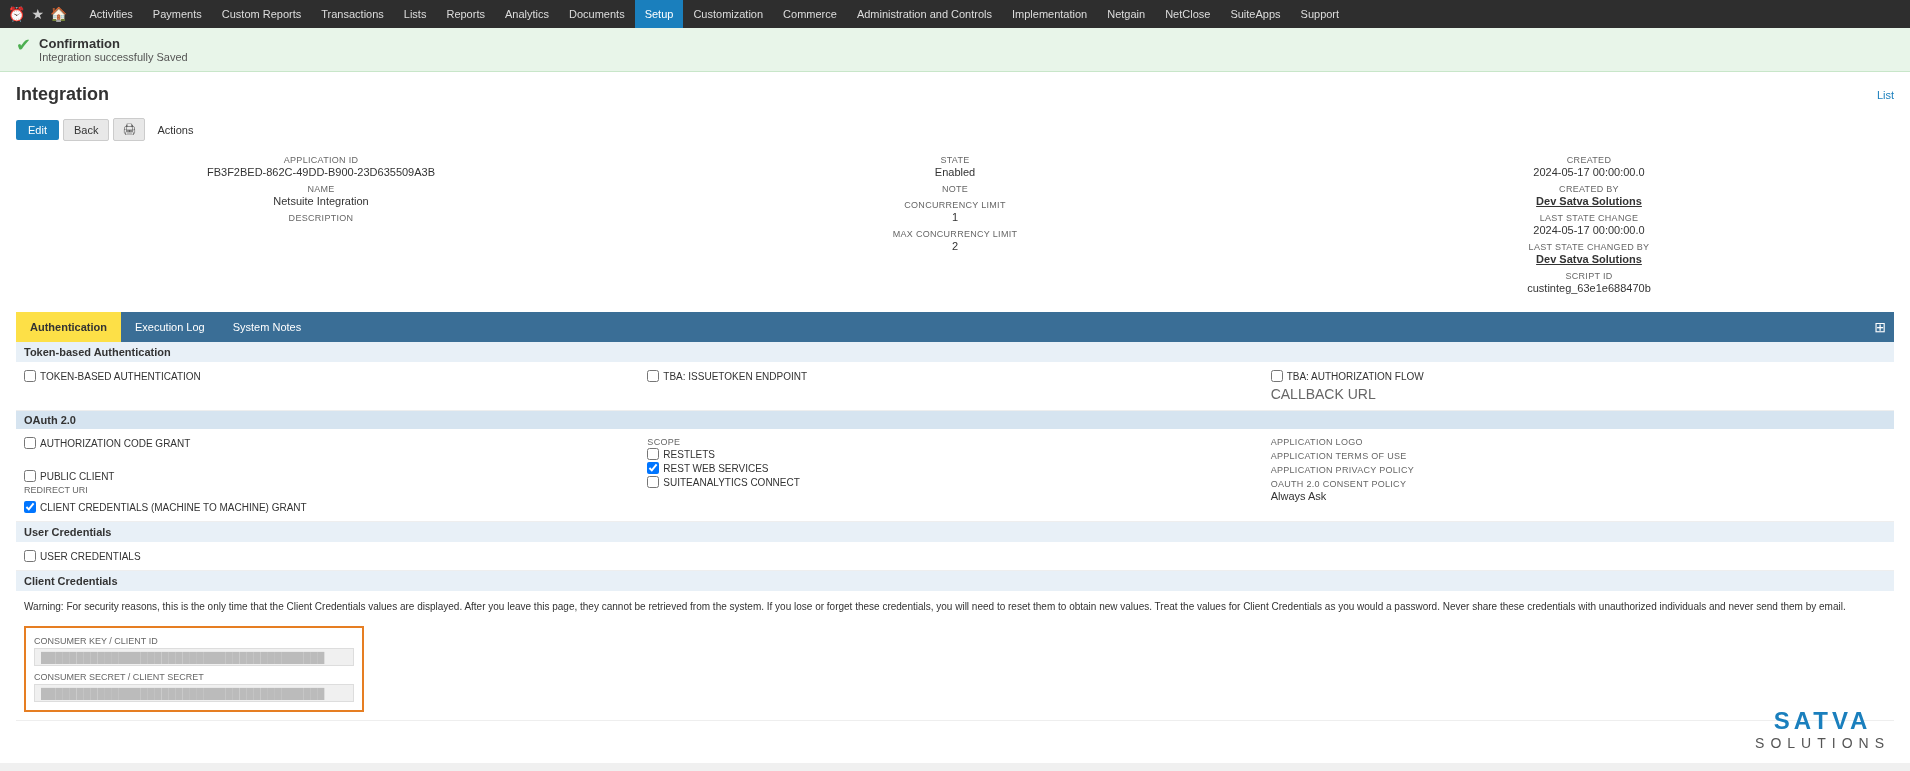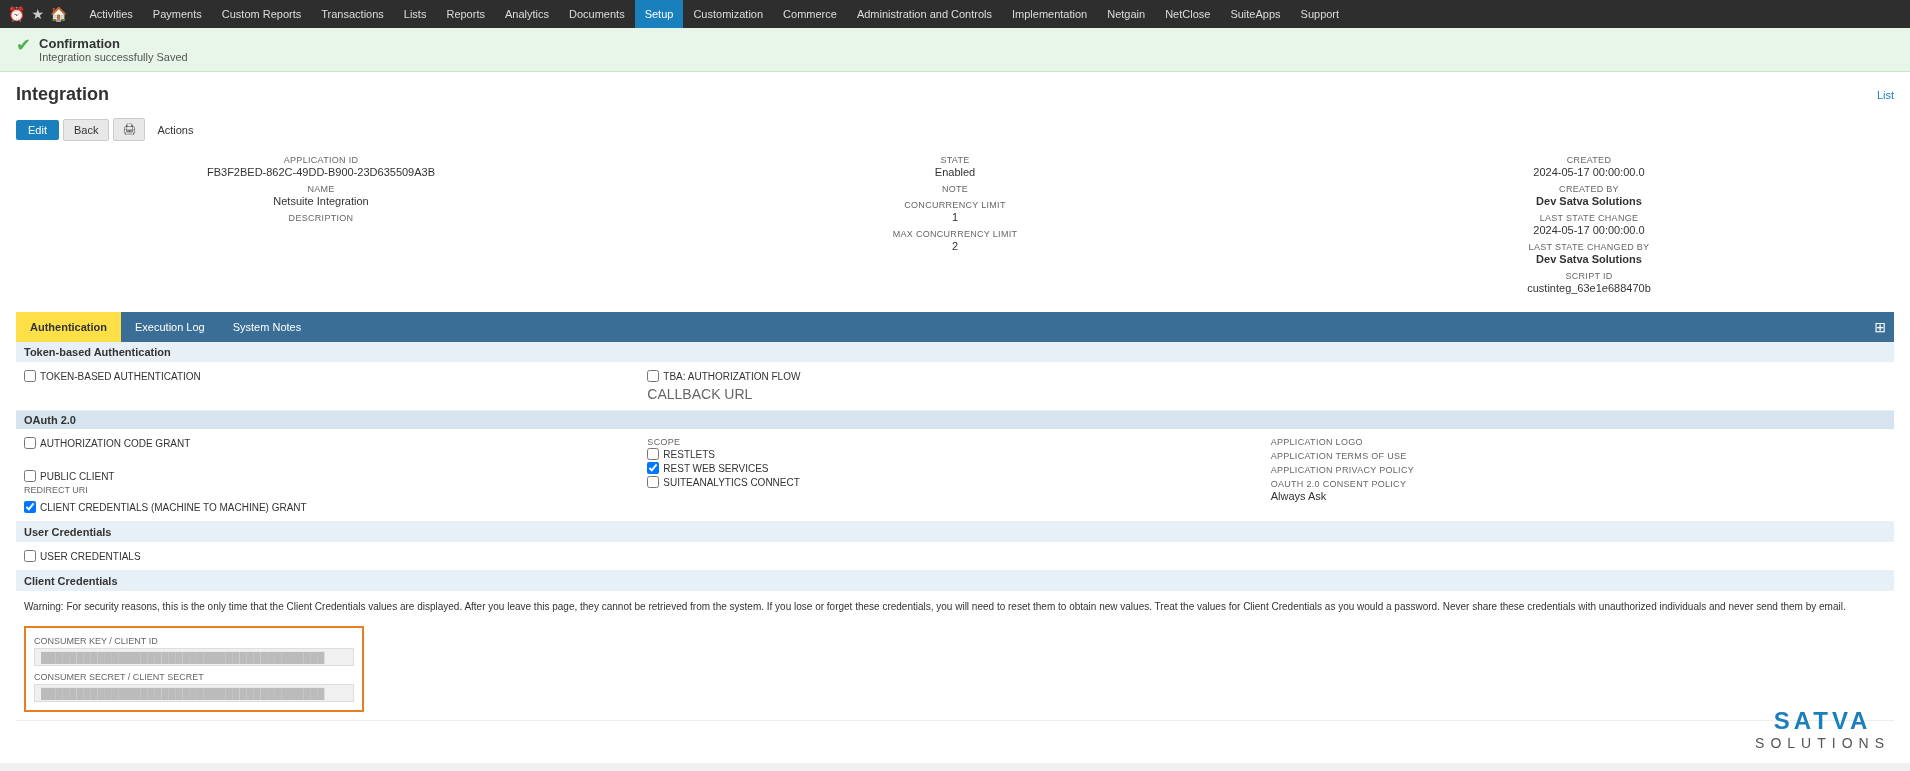--- a/index.html
+++ b/index.html
@@ -148,21 +148,21 @@
       font-size: 9px;
       color: #666;
       text-transform: uppercase;
       letter-spacing: 0.3px;
       margin-bottom: 1px;
     }
     .field-value {
       font-size: 11px;
       color: #333;
     }
-    .field-value.bold { font-weight: bold; }
+    .field-value.bold { font-weight: bold; text-decoration: underline; }
     .field-group { margin-bottom: 6px; }
 
     
     .tabs-bar {
       background: #3a6e96;
       display: flex;
       align-items: center;
       height: 30px;
       margin-bottom: 0;
       justify-content: space-between;
@@ -437,20 +437,26 @@
     <div class="three-col">
       <div>
         <div class="checkbox-wrapper">
           <input type="checkbox" style="">
           <span class="checkbox-label">TOKEN-BASED AUTHENTICATION</span>
         </div>
       </div>
       <div>
         <div class="checkbox-wrapper">
           <input type="checkbox" style="">
+          <span class="checkbox-label">TBA: ISSUETOKEN ENDPOINT</span>
+        </div>
+      </div>
+      <div>
+        <div class="checkbox-wrapper">
+          <input type="checkbox" style="">
           <span class="checkbox-label">TBA: AUTHORIZATION FLOW</span>
         </div>
         <div style="margin-top:4px;">
           <div class="cb-url-label">CALLBACK URL</div>
         </div>
       </div>
     </div>
   </div>
 
   <div class="oauth-section">

